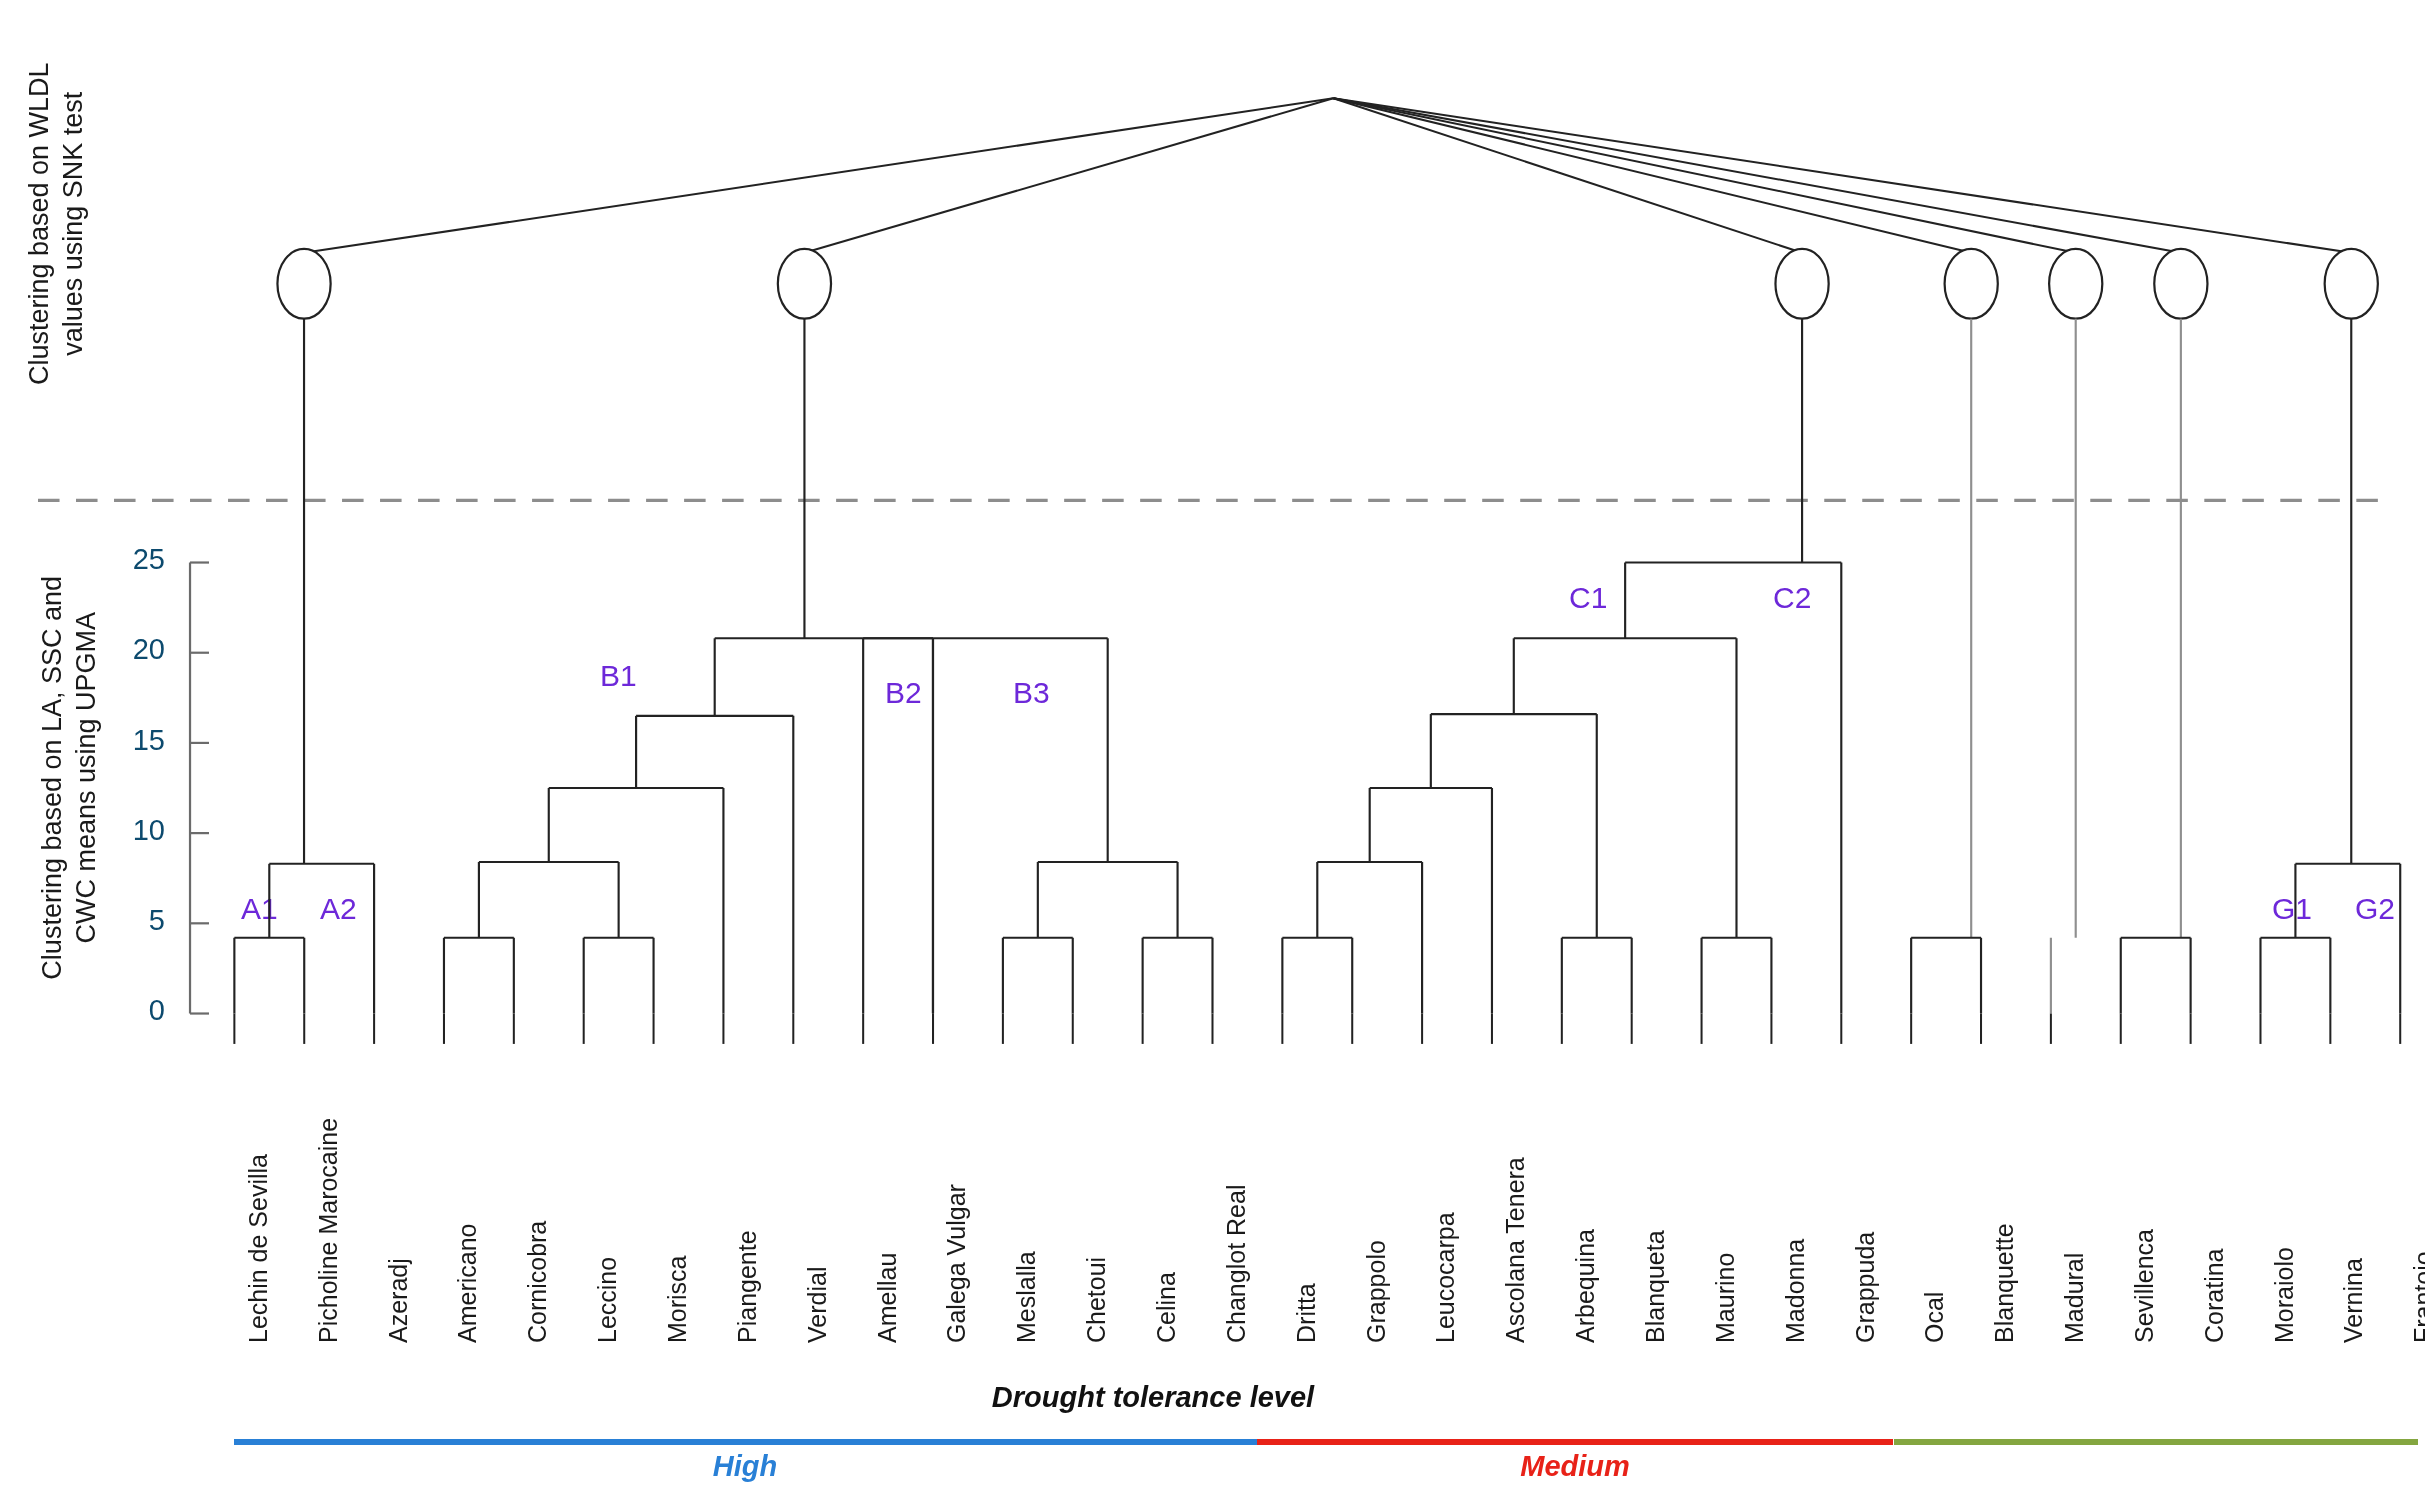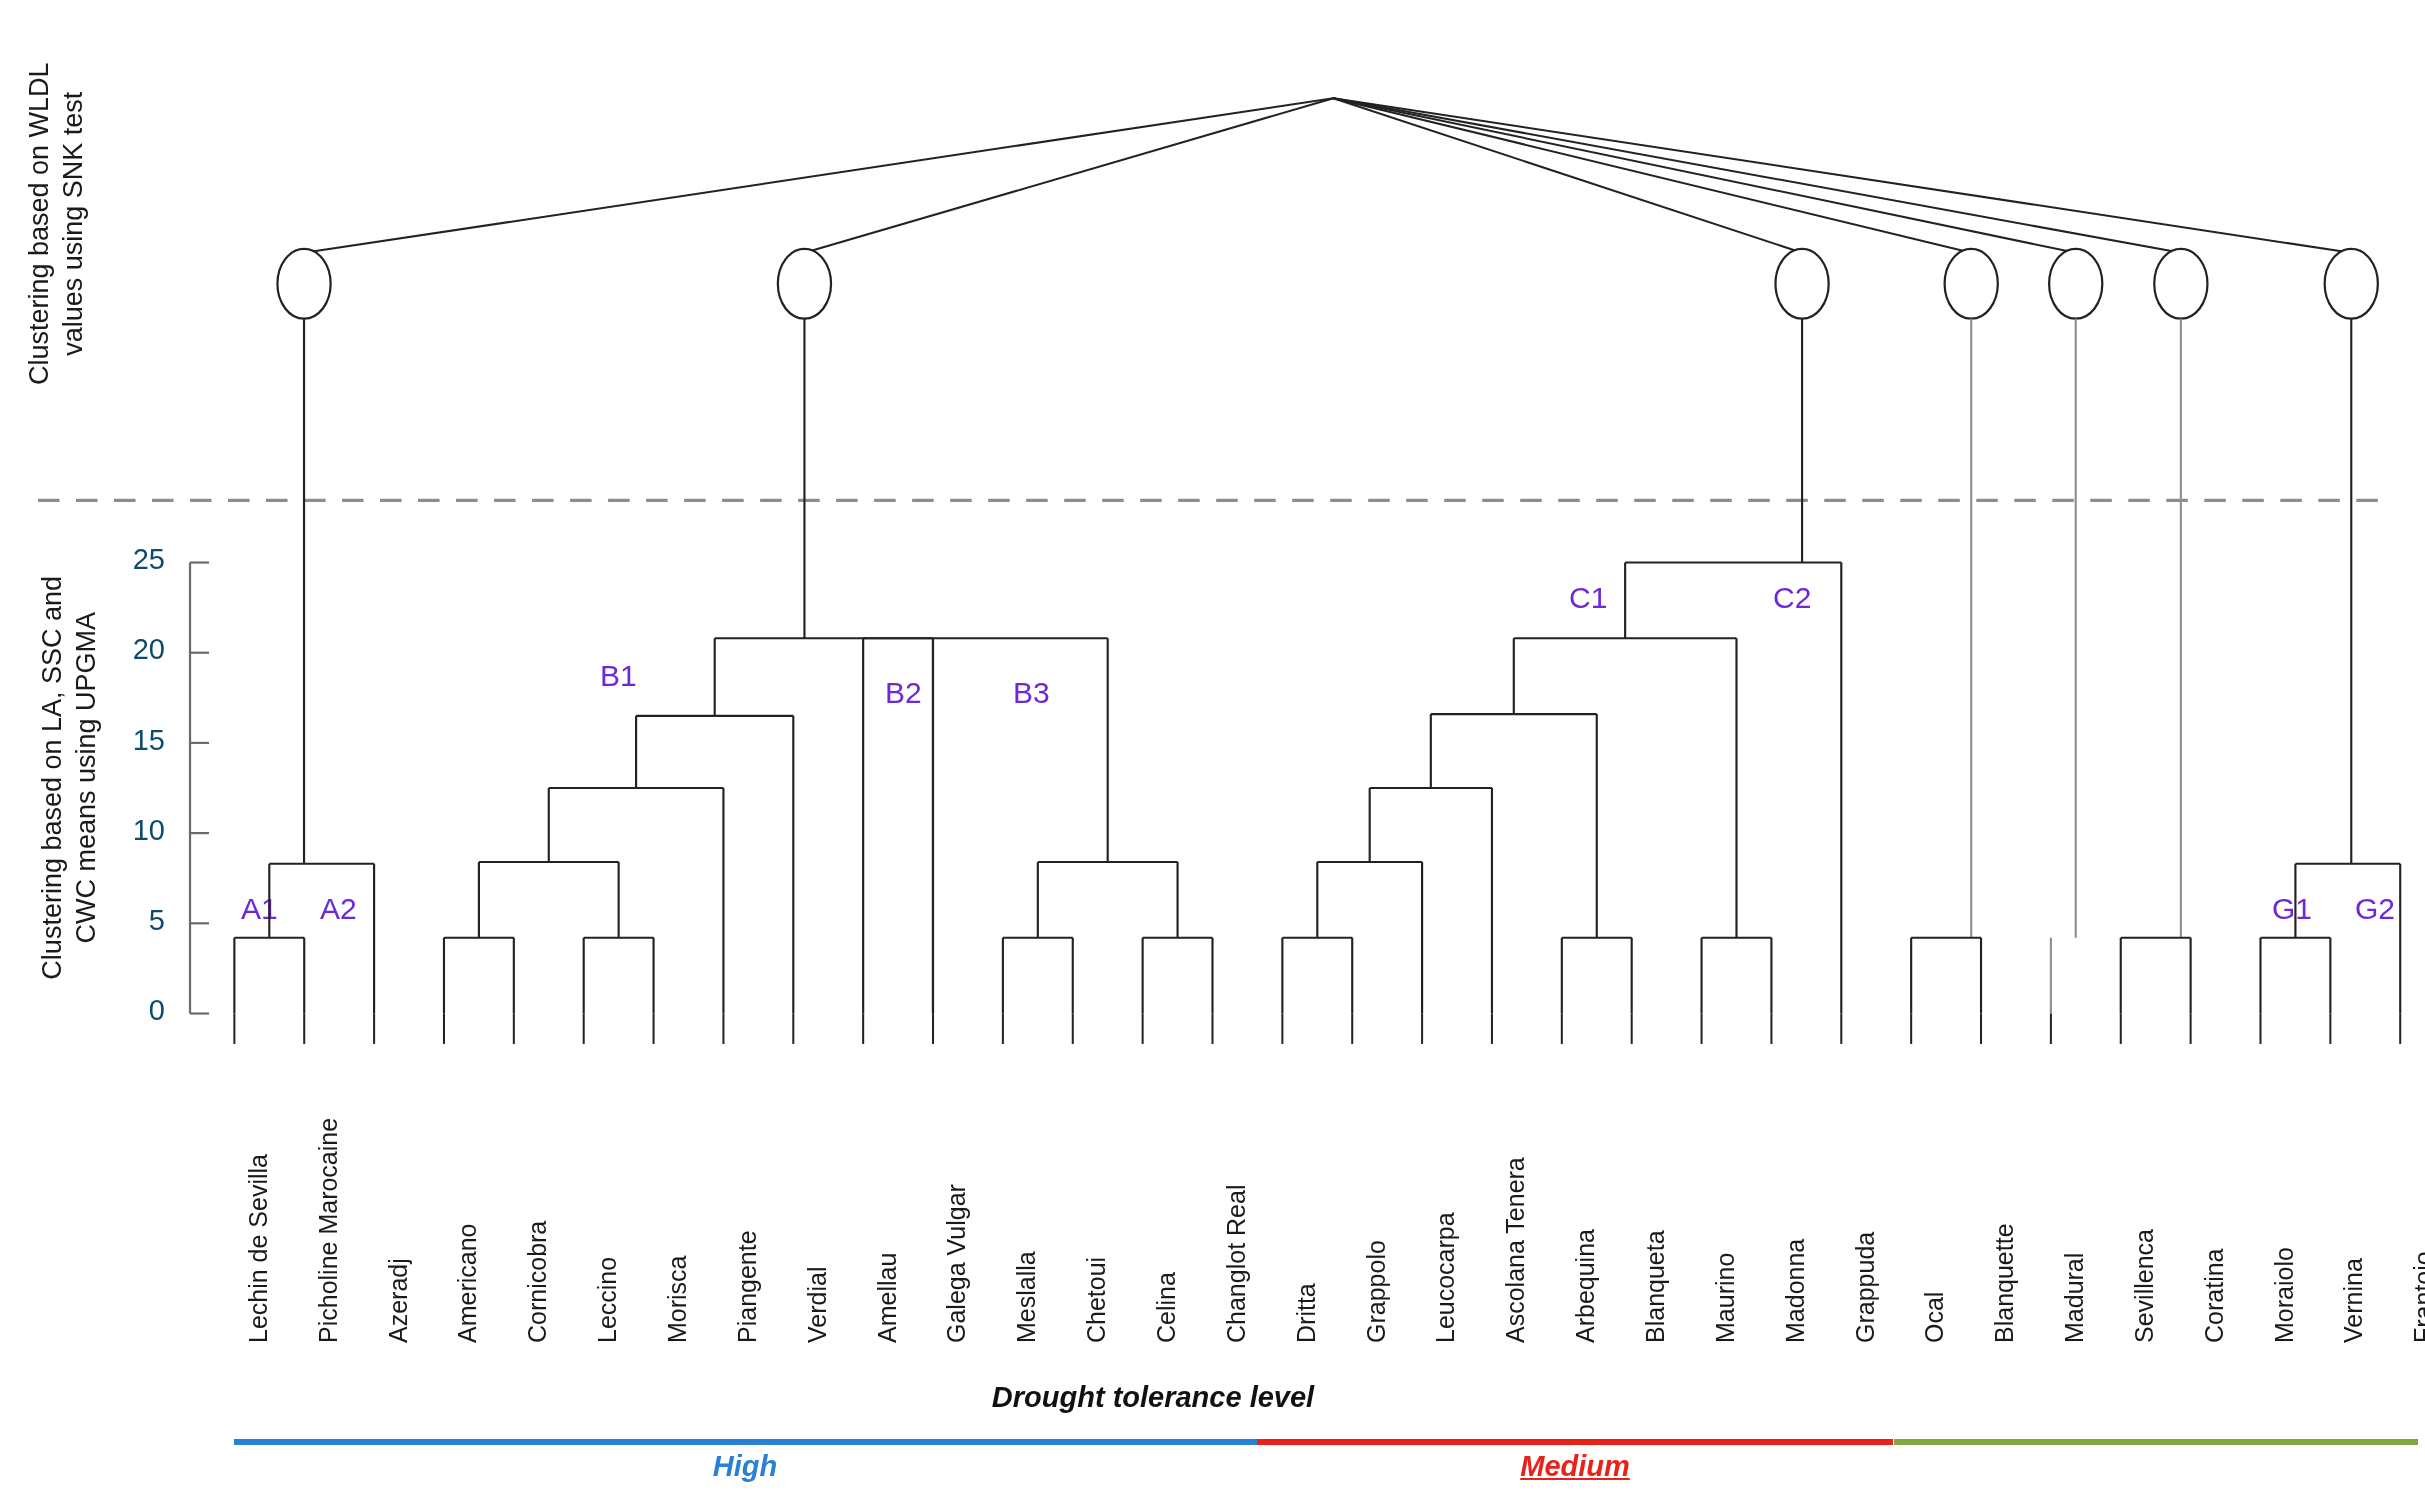--- a/index.html
+++ b/index.html
@@ -58,21 +58,21 @@
   <div class="clab" style="left:2272px;top:892px;">G1</div>
   <div class="clab" style="left:2355px;top:892px;">G2</div>
 
   <div class="dtl" style="left:1153px;top:1381px;transform:translateX(-50%);text-align:right;">Drought tolerance level</div>
 
   <div class="seg-bar" style="left:234px;top:1439px;width:1023px;background:#2980d6;"></div>
   <div class="seg-bar" style="left:1257px;top:1439px;width:636px;background:#e82218;"></div>
   <div class="seg-bar" style="left:1894px;top:1439px;width:524px;background:#84a640;"></div>
 
   <div class="seg-lab" style="left:745px;top:1450px;color:#2980d6;transform:translateX(-50%);">High</div>
-  <div class="seg-lab" style="left:1575px;top:1450px;color:#e82218;transform:translateX(-50%);text-decoration:underline;">Medium</div>
+  <div class="seg-lab" style="left:1575px;top:1450px;color:#e82218;transform:translateX(-50%);">Medium</div>
   <div class="seg-lab" style="left:2156px;top:1516px;color:#5f7f2c;transform:translateX(-50%);margin-left:20px;">Low</div>
 
   <div id="leaf-labels">
       <div class="leaf" style="left: 244px; top: 1343px;">Lechin de Sevilla</div>
       <div class="leaf" style="left: 314px; top: 1343px;">Picholine Marocaine</div>
       <div class="leaf" style="left: 384px; top: 1343px;">Azeradj</div>
       <div class="leaf" style="left: 453px; top: 1343px;">Americano</div>
       <div class="leaf" style="left: 523px; top: 1343px;">Cornicobra</div>
       <div class="leaf" style="left: 593px; top: 1343px;">Leccino</div>
       <div class="leaf" style="left: 663px; top: 1343px;">Morisca</div>

